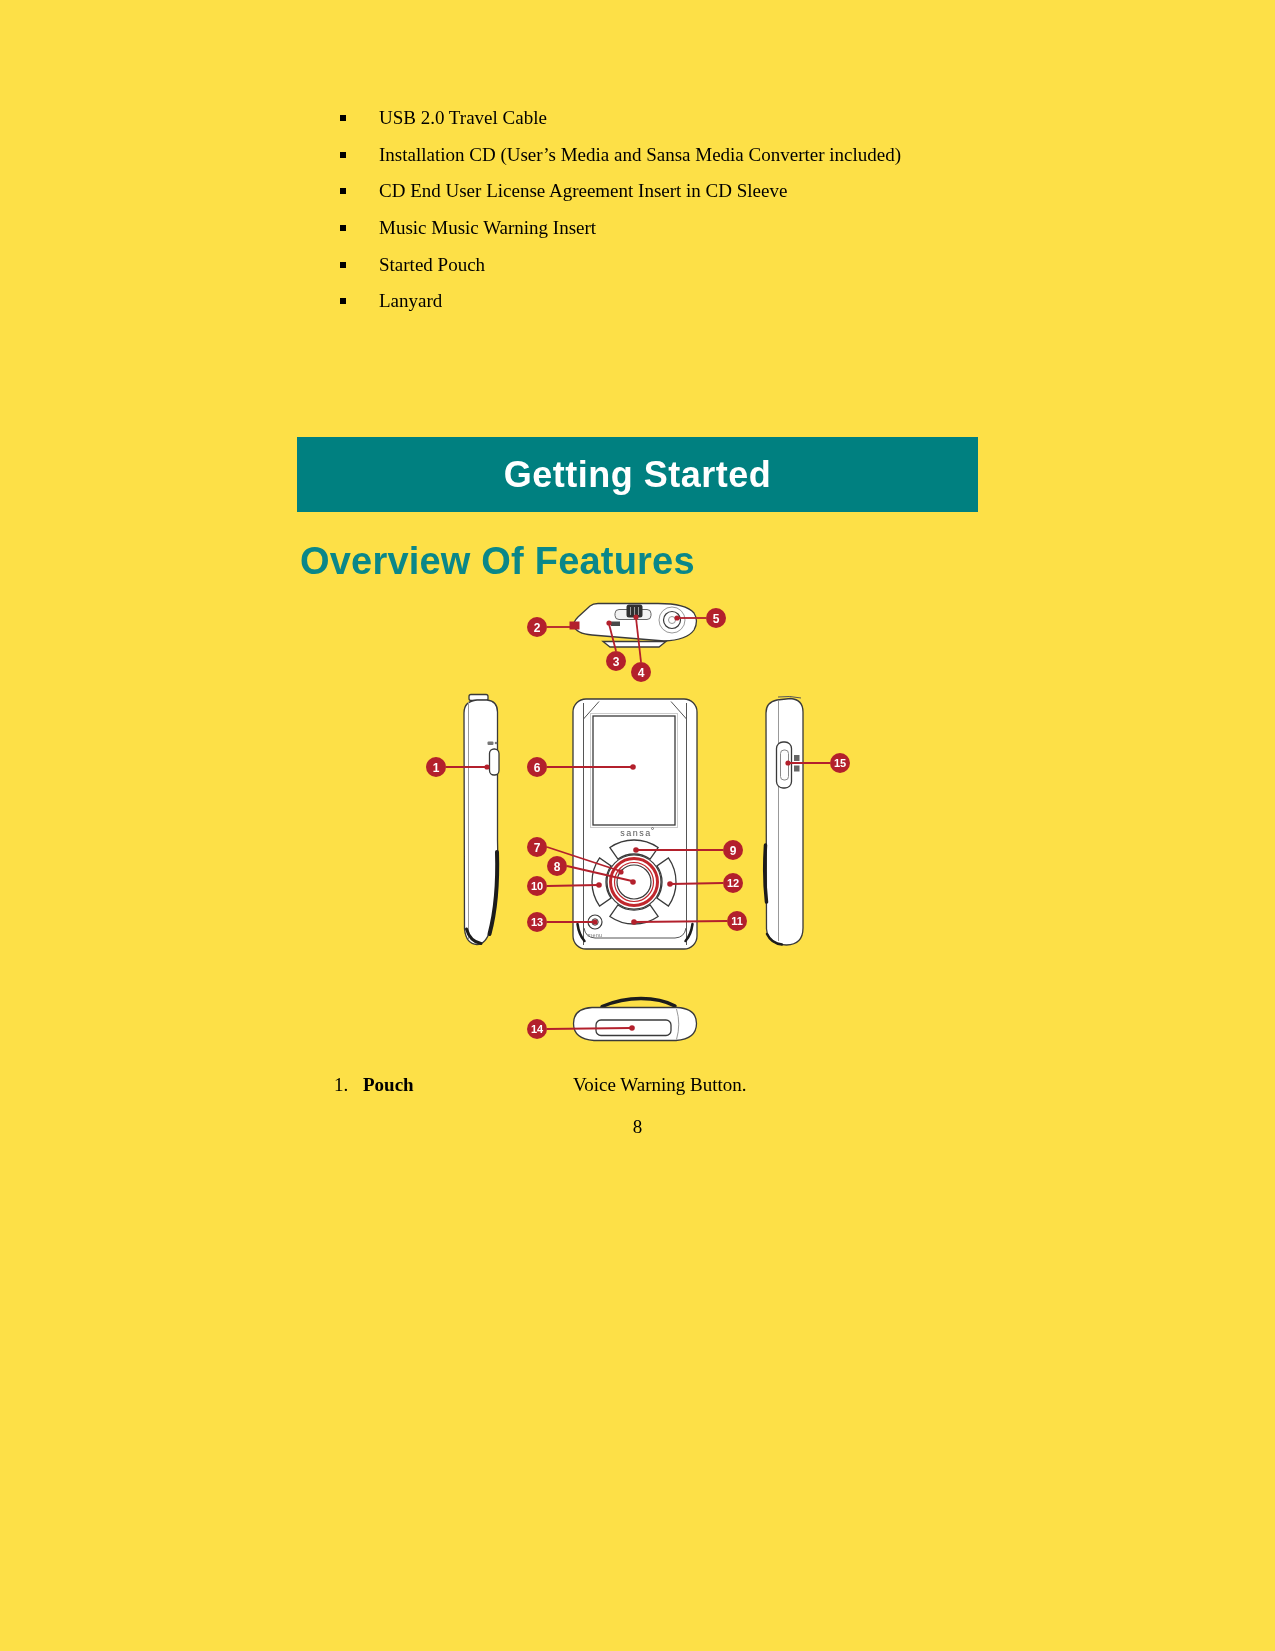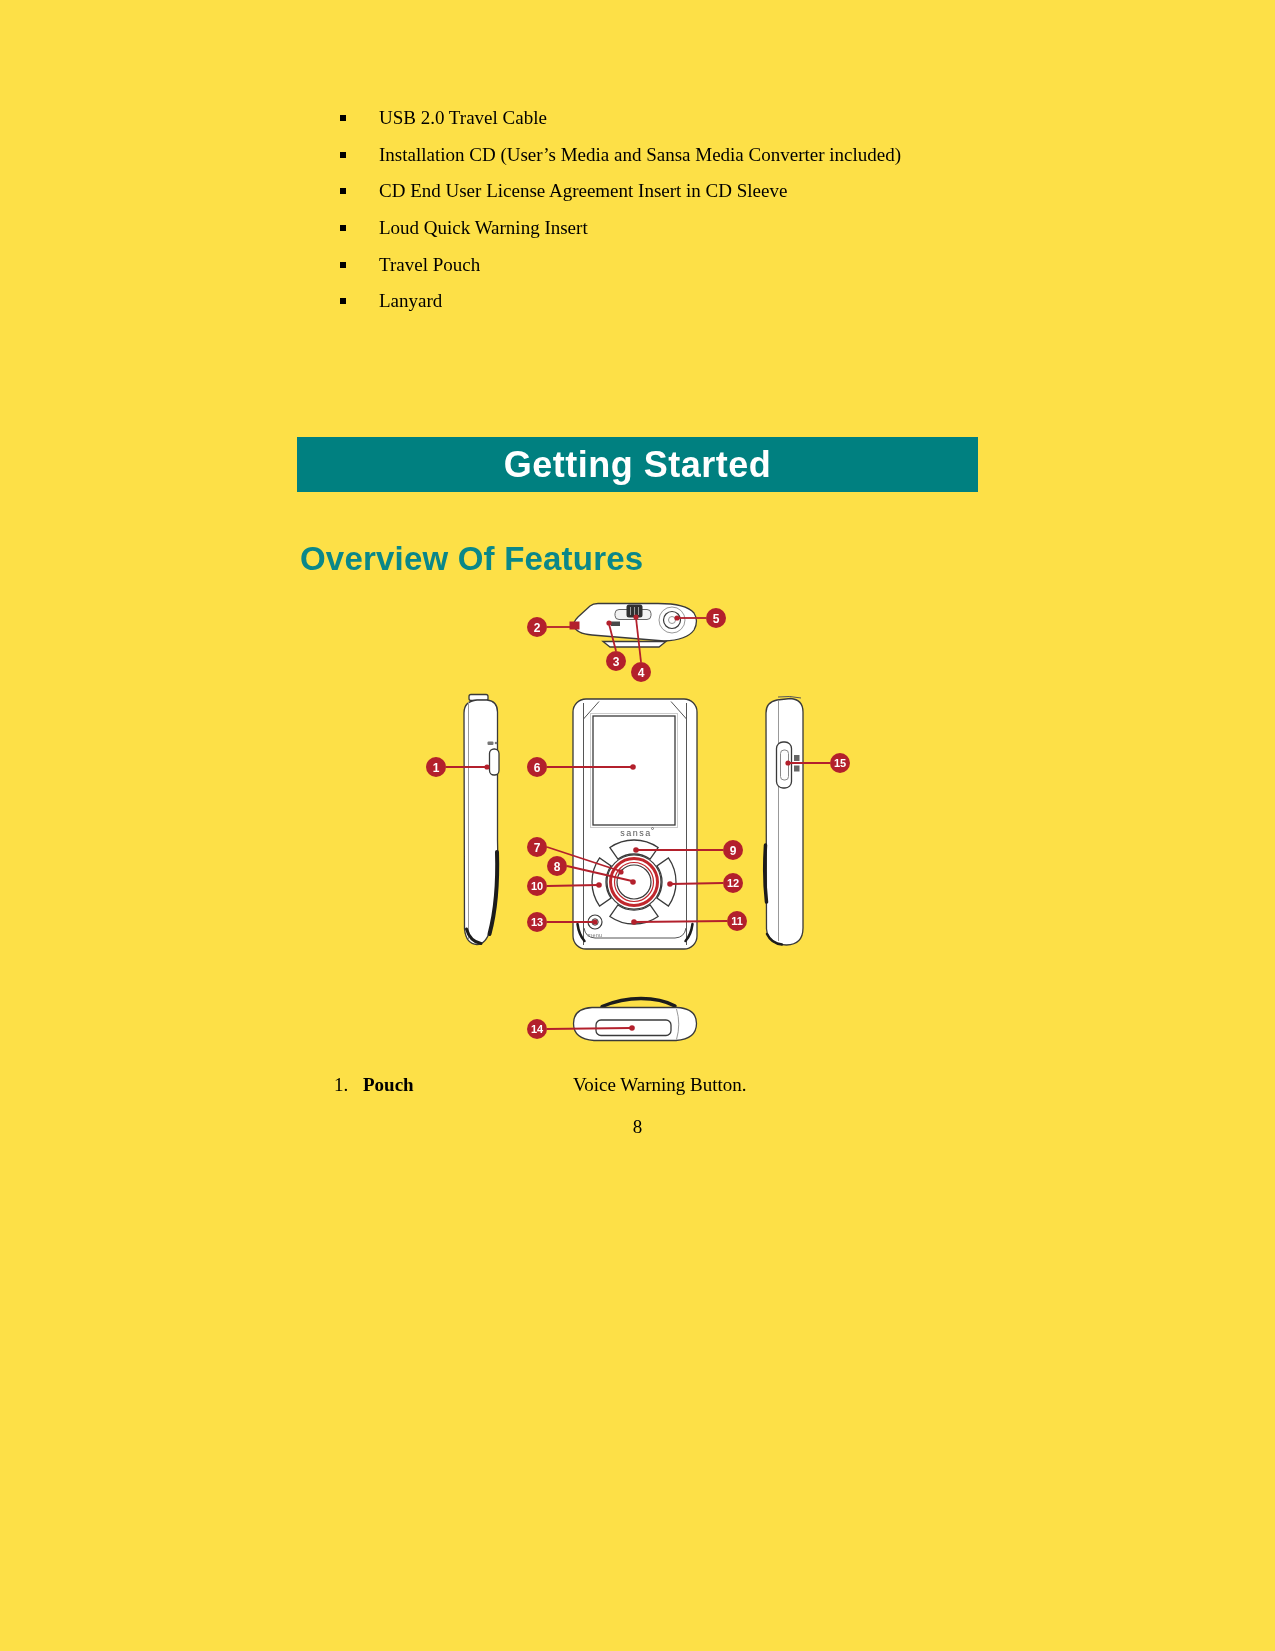--- a/index.html
+++ b/index.html
@@ -8,32 +8,32 @@
     font-family:"Liberation Serif", serif; overflow:hidden;
   }
   
   .packing-list { position:absolute; left:340px; top:100px; margin:0; padding:0; list-style:none; }
   .packing-list li { height:36.6px; display:flex; align-items:center; }
   .bullet { width:6px; height:6px; background:#000; margin-right:33px; flex:none; }
   .item-text { font-size:19px; color:#000; white-space:nowrap; }
 
   
   .banner {
-    position:absolute; left:297px; top:437px; width:681px; height:55px;
+    position:absolute; left:297px; top:437px; width:681px; height:75px;
     background:#008080; display:flex; align-items:center; justify-content:center;
   }
   .banner-title {
     font-family:"Liberation Sans", sans-serif; font-weight:bold; font-size:36px;
     color:#ffffff; letter-spacing:0.5px; white-space:nowrap;
   }
 
   
   .subheading {
     position:absolute; left:300px; top:542px; margin:0;
-    font-family:"Liberation Sans", sans-serif; font-weight:bold; font-size:33px;
+    font-family:"Liberation Sans", sans-serif; font-weight:bold; font-size:38px;
     line-height:1; color:#0a8789; letter-spacing:0.2px; white-space:nowrap;
   }
 
   .diagram { position:absolute; left:400px; top:560px; }
 
   
   .feature-row { position:absolute; left:334px; top:1074px; width:720px; height:26px; font-size:19px; color:#000; }
   .feat-num  { position:absolute; left:0; }
   .feat-name { position:absolute; left:29px; font-weight:bold; }
   .feat-desc { position:absolute; left:239px; }
@@ -66,25 +66,25 @@
     <li>
         <span class="bullet"></span>
         <span class="item-text">Installation CD (User’s Media and Sansa Media Converter included)</span>
       </li>
     <li>
         <span class="bullet"></span>
         <span class="item-text">CD End User License Agreement Insert in CD Sleeve</span>
       </li>
     <li>
         <span class="bullet"></span>
-        <span class="item-text">Loud Quick Warning Insert</span>
-      </li>
-    <li>
-        <span class="bullet"></span>
-        <span class="item-text">Travel Pouch</span>
+        <span class="item-text">Music Music Warning Insert</span>
+      </li>
+    <li>
+        <span class="bullet"></span>
+        <span class="item-text">Started Pouch</span>
       </li>
     <li>
         <span class="bullet"></span>
         <span class="item-text">Lanyard</span>
       </li>
   </ul>
 
   <div class="banner">
     <span class="banner-title">Getting Started</span>
   </div>

